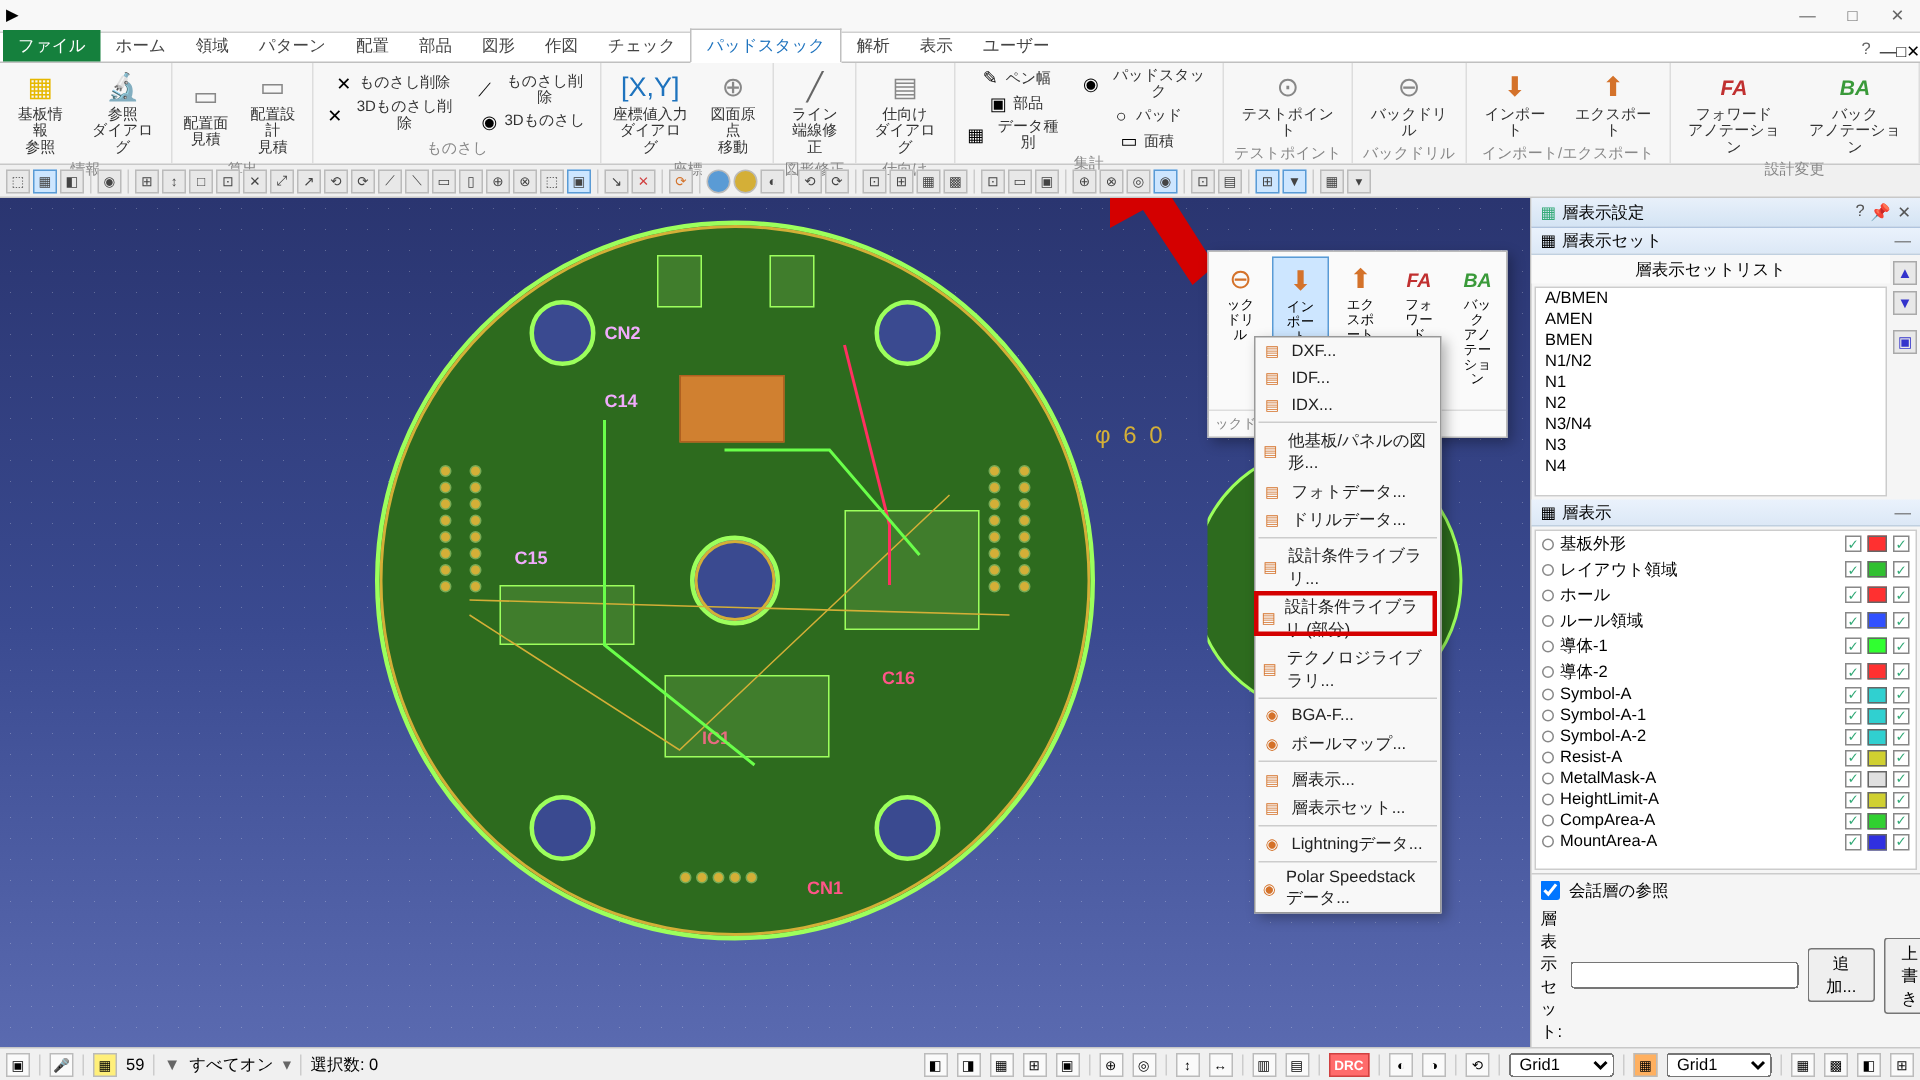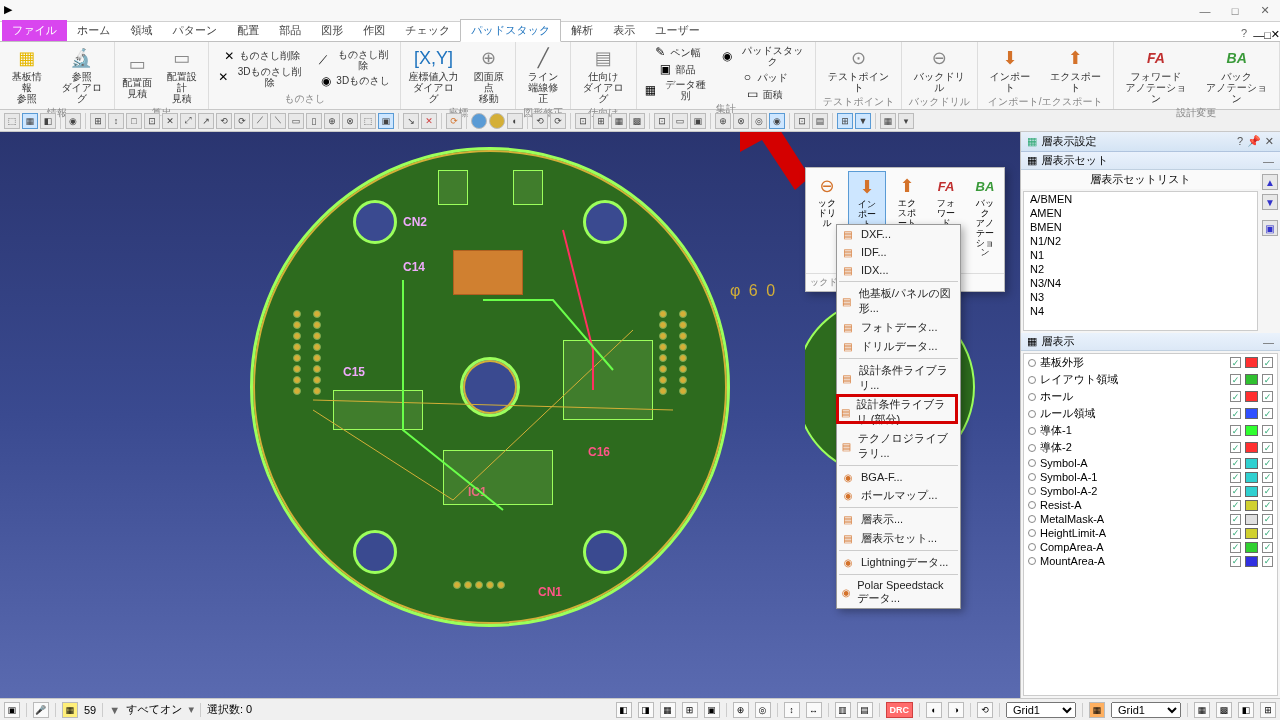--- a/index.html
+++ b/index.html
@@ -8,21 +8,21 @@
 
 .titlebar { height: 22px; background: #f8f8f8; display: flex; align-items: center; border-bottom: 1px solid #d0d0d0; }
 .titlebar .app-icon { width: 16px; height: 16px; margin: 0 4px; }
 .titlebar .caption { flex: 1; color: #555; font-size: 11px; }
 .titlebar .wnd-btns { display: flex; }
 .titlebar .wnd-btn { width: 30px; height: 20px; display: flex; align-items: center; justify-content: center; color: #666; }
 
 
 .ribbon-tabs { height: 20px; background: #fff; display: flex; align-items: flex-end; padding-left: 2px; border-bottom: 1px solid #c0c0c0; }
 .ribbon-tabs .tab { padding: 3px 10px; font-size: 11px; color: #444; }
-.ribbon-tabs .tab.file { background: #d946ef; color: #fff; }
+.ribbon-tabs .tab.file { background: #15803d; color: #fff; }
 .ribbon-tabs .tab.active { background: #fff; border: 1px solid #c0c0c0; border-bottom: 1px solid #fff; margin-bottom: -1px; color: #1e73be; }
 .ribbon-tabs .spacer { flex: 1; }
 .ribbon-tabs .help { padding: 2px 6px; color: #666; }
 
 
 .ribbon { height: 68px; background: #f7f7f7; border-bottom: 1px solid #c8c8c8; display: flex; }
 .rgroup { display: flex; flex-direction: column; padding: 2px 4px; border-right: 1px solid #ddd; align-items: center; }
 .rgroup .items { display: flex; flex: 1; align-items: center; gap: 4px; }
 .rgroup .glabel { font-size: 10px; color: #888; text-align: center; margin-top: auto; padding-bottom: 1px; }
 .rbtn { display: flex; flex-direction: column; align-items: center; justify-content: center; padding: 2px 3px; min-width: 36px; cursor: pointer; }
@@ -691,20 +691,32 @@
     <span class="chk">✓</span>
         </div>
         <div class="layer-row">
           <span class="rad"></span>
     <span class="lname">MountArea-A</span>
     <span class="chk">✓</span>
     <span class="swatch" style="background:#3030e0"></span>
     <span class="chk">✓</span>
         </div>
       </div>
+    <div class="panel-foot">
+      <div class="frow">
+        <input type="checkbox" checked="" style="">
+        <span>会話層の参照</span>
+      </div>
+      <div class="frow">
+        <span>層表示セット:</span>
+        <input type="text" style="">
+        <button>追加...</button>
+        <button>上書き</button>
+      </div>
+    </div>
   </div>
 </div>
 
 <div class="status">
   <span class="sbtn">▣</span>
   <span class="sdiv"></span>
   <span class="sbtn">🎤</span>
   <span class="sdiv"></span>
   <span class="sbtn yellow">▦</span>
   <span>59</span>

